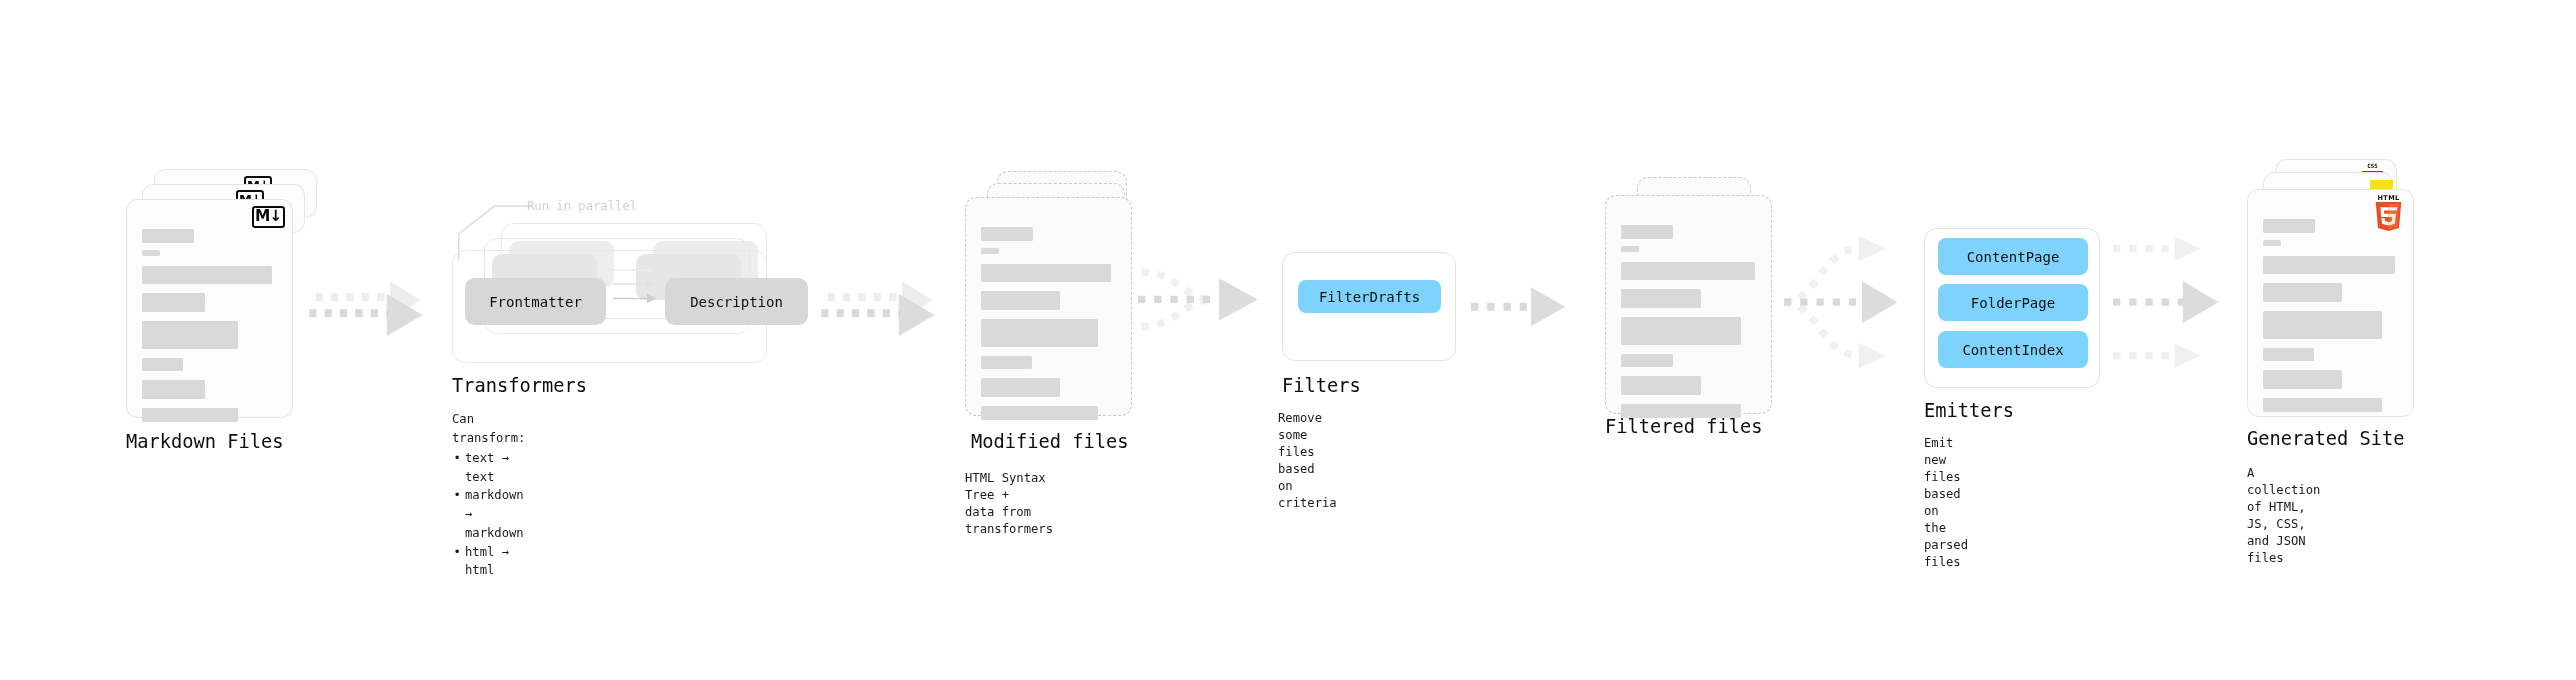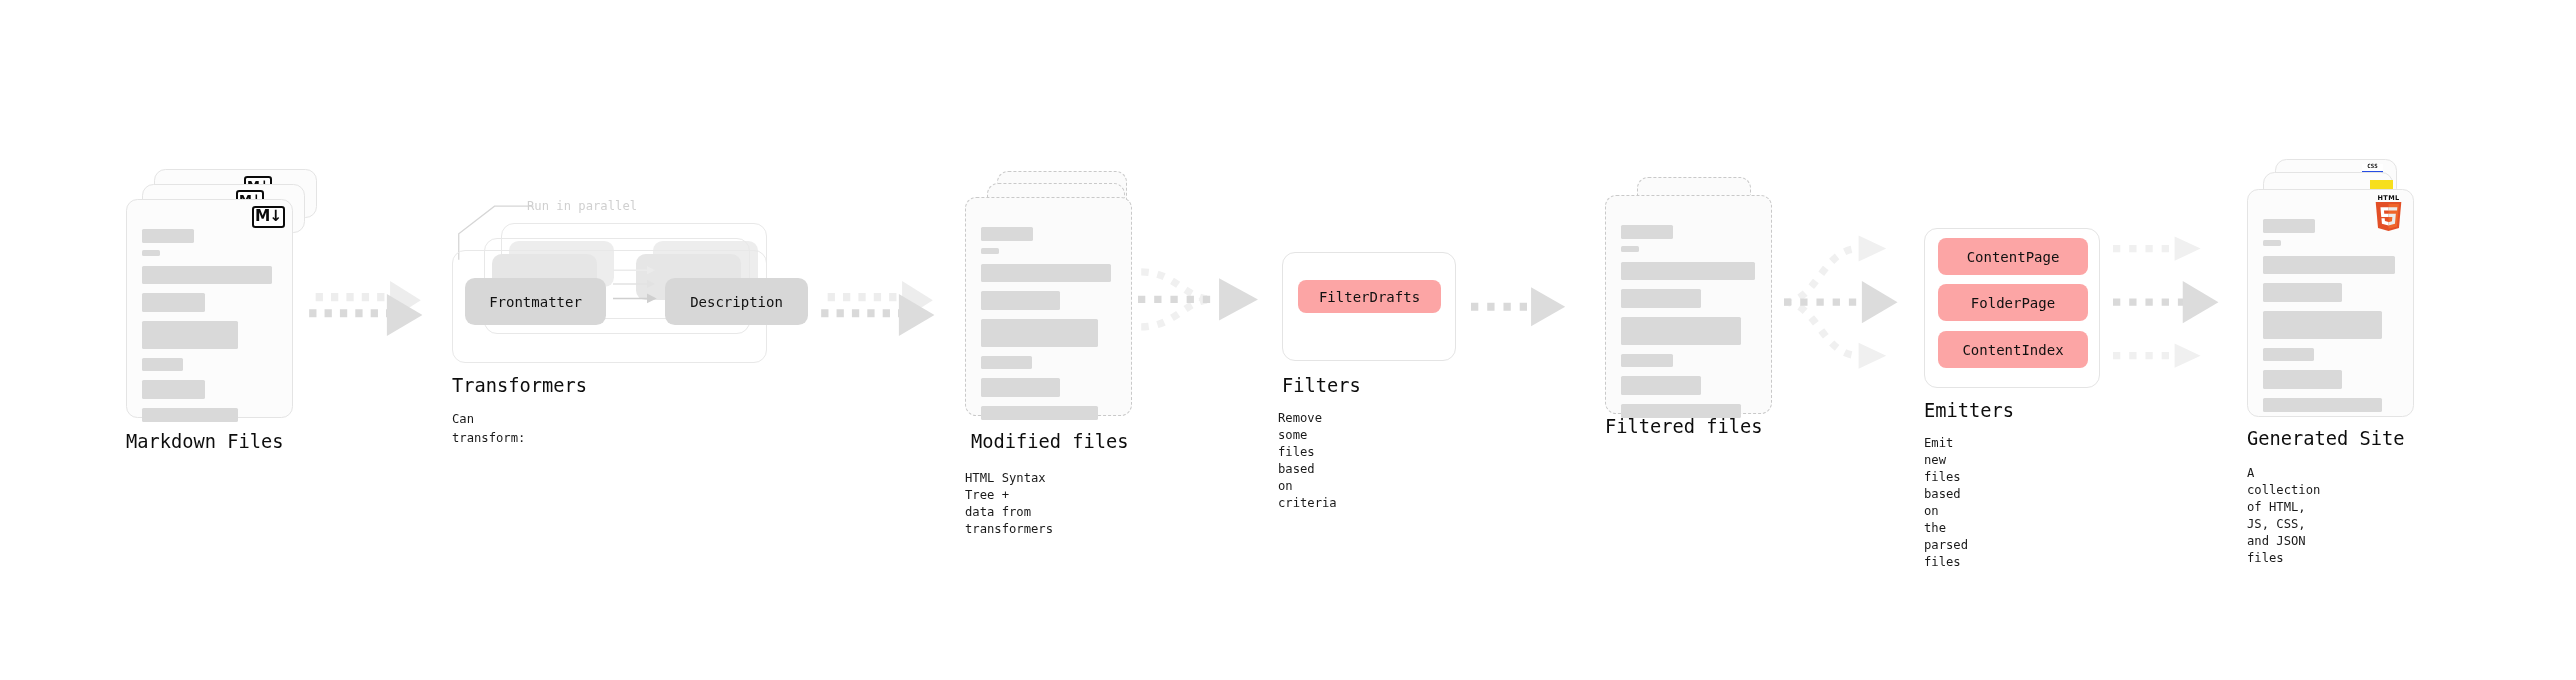--- a/index.html
+++ b/index.html
@@ -74,21 +74,21 @@
   .run-parallel{
     position:absolute;font-size:12.2px;color:#d0d0d0;white-space:nowrap;
   }
 
   
   .group-box{
     position:absolute;border:1.3px solid #e4e4e4;border-radius:13px;
     background:#ffffff;box-sizing:border-box;
   }
   .chip{
-    position:absolute;background:#fca5a5;border-radius:8.1px;
+    position:absolute;background:#7dd3fc;border-radius:8.1px;
     display:flex;align-items:center;justify-content:center;
     font-size:14px;color:#111;white-space:nowrap;box-sizing:border-box;
   }
 
   svg.flow{position:absolute;overflow:visible;}
 </style>
 </head>
 <body>
 
 <div class="stage">
@@ -162,20 +162,25 @@
     <polygon points="42,35 54,41 42,47" fill="#cfcfcf"></polygon>
   </svg>
 
   <div class="tchip front" style="left:465px;top:278px;width:141px;height:47px;">Frontmatter</div>
   <div class="tchip front" style="left:665px;top:278px;width:143px;height:47px;">Description</div>
 
   <div class="stage-title" style="left:452px;top:375px;">Transformers</div>
 
   <div class="bullets" style="left:452px;top:410px;">
     <div class="hdr">Can transform:</div>
+    <ul>
+      <li>text → text</li>
+      <li>markdown → markdown</li>
+      <li>html → html</li>
+    </ul>
   </div>
 </div>
 
 <svg class="flow" style="left:821px;top:268px;width:146px;height:89px;" viewBox="0 0 180 110">
   <g stroke="#ededed" stroke-width="10" stroke-dasharray="9 10" fill="none">
     <line x1="8" y1="36" x2="104" y2="36"></line>
   </g>
   <polygon points="100,16 138,40 100,64" fill="#ededed"></polygon>
   <g stroke="#d9d9d9" stroke-width="10" stroke-dasharray="9 10" fill="none">
     <line x1="0" y1="56" x2="100" y2="56"></line>

